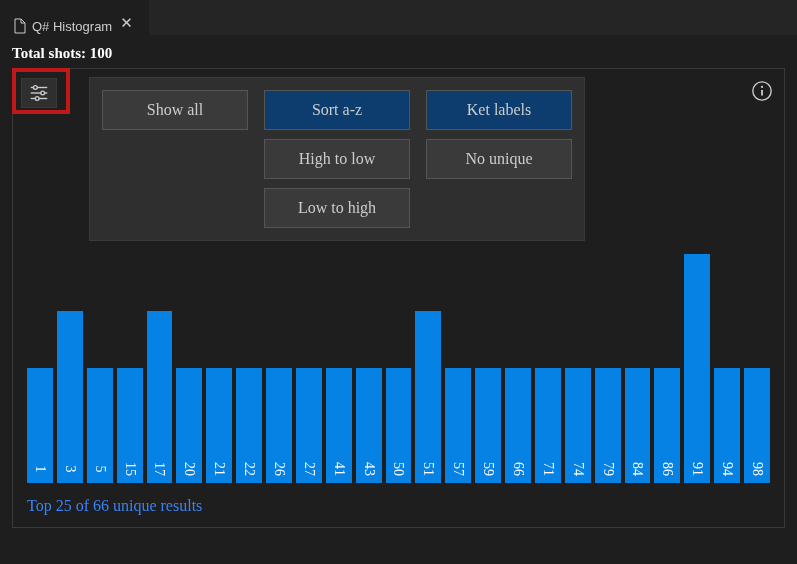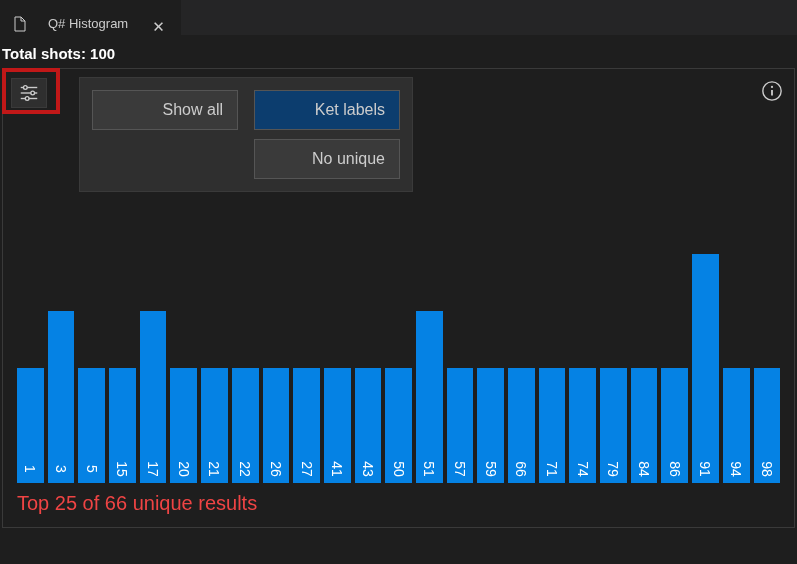--- a/index.html
+++ b/index.html
@@ -15,39 +15,40 @@
       height: 564px;
       overflow: hidden;
     }
     .tab-bar {
       display: flex;
       background: #252526;
       height: 35px;
     }
     .tab {
       display: flex;
-      align-items: flex-start;
-      gap: 20px;
-      padding: 16px 12px;
+      align-items: flex-end;
+      gap: 4px;
+      padding: 1px 12px;
       background: #1e1e1e;
       border-right: 1px solid #252526;
       font-size: 13px;
       color: #cccccc;
     }
     .tab-icon {
       display: inline-flex;
       color: #cccccc;
     }
     .tab-close {
       font-size: 15px;
       color: #cccccc;
       padding: 2px 4px;
     }
     .content {
-      padding: 10px 2px;
+      padding: 10px 12px;
+      font-family: Liberation Serif, serif;
     }
     .total-shots {
       font-size: 15px;
       font-weight: bold;
       color: #ffffff;
       margin-bottom: 6px;
     }
     .chart-container {
       border: 1px solid #3a3a3a;
       background: #1e1e1e;
@@ -103,21 +104,21 @@
       display: flex;
       flex-direction: column;
       gap: 9px;
     }
     .option-button {
       background: #3a3a3a;
       border: 1px solid #555555;
       color: #cccccc;
       font-size: 16px;
       padding: 8px 14px;
-      text-align: right;
+      text-align: center;
       width: 146px;
       height: 40px;
       font-family: inherit;
     }
     .option-button.selected {
       background: #0c3d6e;
     }
     .bars-area {
       position: absolute;
       bottom: 44px;
@@ -149,22 +150,22 @@
       transform: translateX(-50%) rotate(90deg);
       transform-origin: center;
       color: #ffffff;
       font-size: 14px;
       white-space: nowrap;
     }
     .footer-text {
       position: absolute;
       bottom: 12px;
       left: 14px;
-      font-size: 20px;
-      color: #ef4444;
+      font-size: 16px;
+      color: #3b82f6;
     }
   </style>
 </head>
 <body>
 
 <div class="tab-bar">
   <div class="tab">
     <span class="tab-icon">
       <svg width="16" height="16" viewBox="0 0 16 16" fill="none">
         <path d="M9 1H3v14h10V5L9 1z" stroke="#cccccc" stroke-width="1" fill="none"></path>
@@ -198,20 +199,25 @@
         <line x1="12" y1="11" x2="12" y2="17" stroke="#cccccc" stroke-width="2"></line>
         <circle cx="12" cy="7.5" r="1.2" fill="#cccccc"></circle>
       </svg>
     </div>
 
     <div class="options-panel">
       <div class="option-group">
         <button class="option-button">Show all</button>
       </div>
       <div class="option-group">
+        <button class="option-button selected">Sort a-z</button>
+        <button class="option-button">High to low</button>
+        <button class="option-button">Low to high</button>
+      </div>
+      <div class="option-group">
         <button class="option-button selected">Ket labels</button>
         <button class="option-button">No unique</button>
       </div>
     </div>
 
     <div class="bars-area" id="bars-area">
         <div class="bar-wrapper">
           <div class="bar" style="height: 114.7px;">
             <div class="bar-label">1</div>
           </div>

